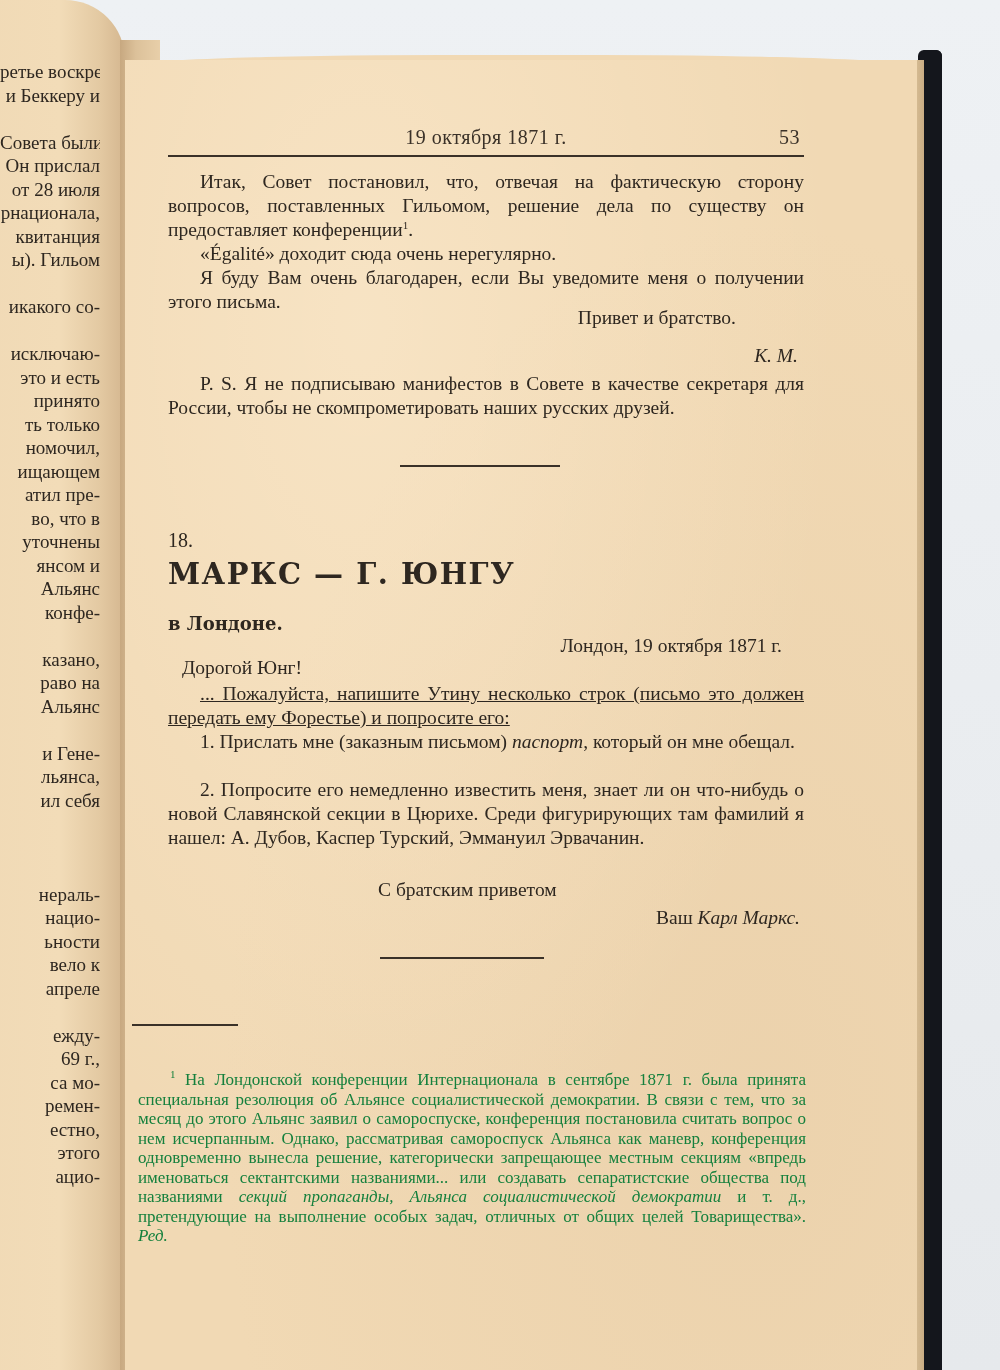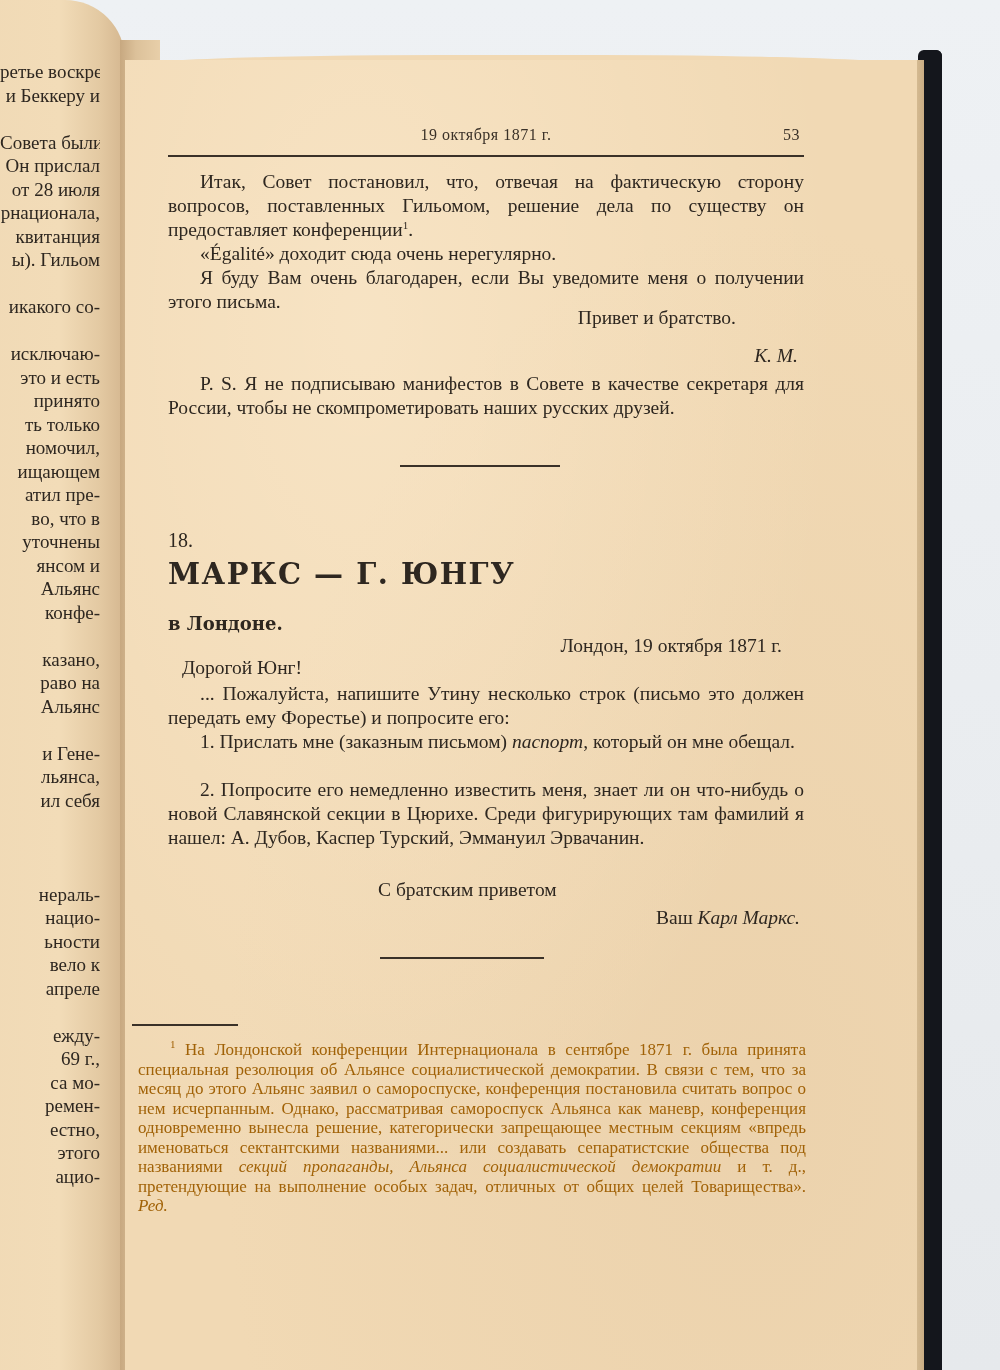--- a/index.html
+++ b/index.html
@@ -52,21 +52,21 @@
   }
   .right-page-top {
     position: absolute; left: 125px; top: 55px; width: 792px; height: 12px;
     background: #f1d9b4; border-radius: 40% 40% 0 0 / 100% 100% 0 0;
   }
 
   .content { position: absolute; left: 168px; top: 0; width: 636px; }
 
   .running-head {
     position: absolute; left: 0; top: 126px; width: 636px; height: 24px;
-    font-size: 16px; letter-spacing: 0.5px; color: #3a3128;
+    font-size: 20px; letter-spacing: 0.5px; color: #3a3128;
   }
   .running-head .title { position: absolute; left: 0; right: 0; text-align: center; }
   .running-head .num { position: absolute; right: 4px; }
   .head-rule { position: absolute; left: 0; top: 155px; width: 636px; height: 2px; background: #3a3128; }
 
   .para {
     position: absolute; left: 0; width: 636px;
     font-size: 19.5px; line-height: 24px; text-align: justify; color: #2e2720;
   }
   .indent { text-indent: 32px; }
@@ -76,21 +76,21 @@
   sup { font-size: 11px; vertical-align: super; line-height: 0; }
 
   .rule-short { position: absolute; height: 2px; background: #3a3128; }
 
   .letter-num { font-size: 20px; }
   .letter-title { font-size: 29px; font-weight: bold; letter-spacing: 1.5px; font-family: "DejaVu Serif", serif; }
   .letter-sub { font-size: 18px; font-weight: bold; font-family: "DejaVu Serif", serif; }
 
   .footnote {
     position: absolute; left: -30px; width: 668px;
-    font-size: 17px; line-height: 19.5px; text-align: justify; color: #a16207;
+    font-size: 17px; line-height: 19.5px; text-align: justify; color: #15803d; margin-top: 30px;
   }
 </style>
 </head>
 <body>
 
 <div class="surface"></div>
 
 <div class="left-page"></div>
 <div class="left-fragments" id="left-frags">
     <span class="frag">ретье воскре-</span>
@@ -166,21 +166,21 @@
   <div class="para right it" style="top:344px; padding-right:6px; box-sizing:border-box;">К. М.</div>
   <div class="para indent" style="top:372px;">P. S. Я не подписываю манифестов в Совете в качестве секретаря для России, чтобы не скомпрометировать наших русских друзей.</div>
 
   <div class="rule-short" style="left:232px; top:465px; width:160px;"></div>
 
   <div class="para center letter-num" style="top:528px;">18.</div>
   <div class="para center letter-title" style="top:562px;">МАРКС — Г. ЮНГУ</div>
   <div class="para center letter-sub" style="top:612px;">в Лондоне.</div>
   <div class="para right" style="top:634px; padding-right:22px; box-sizing:border-box;">Лондон, 19 октября 1871 г.</div>
   <div class="para" style="top:656px; padding-left:14px; box-sizing:border-box;">Дорогой Юнг!</div>
-  <div class="para indent" style="top:682px;">... Пожалуйста, напишите Утину несколько строк (письмо это должен передать ему Форестье) и попросите его:</div>
+  <div class="para indent" style="top:682px;text-decoration:underline;">... Пожалуйста, напишите Утину несколько строк (письмо это должен передать ему Форестье) и попросите его:</div>
   <div class="para indent" style="top:730px;"><span>1. Прислать мне (заказным письмом) </span><span class="it">паспорт</span><span>, который он мне обещал.</span></div>
   <div class="para indent" style="top:778px;">2. Попросите его немедленно известить меня, знает ли он что-нибудь о новой Славянской секции в Цюрихе. Среди фигурирующих там фамилий я нашел: А. Дубов, Каспер Турский, Эммануил Эрвачанин.</div>
   <div class="para" style="top:878px; padding-left:210px; box-sizing:border-box;">С братским приветом</div>
   <div class="para right" style="top:906px; padding-right:4px; box-sizing:border-box;"><span>Ваш </span><span class="it">Карл Маркс.</span></div>
 
   <div class="rule-short" style="left:212px; top:957px; width:164px;"></div>
 
   <div class="rule-short" style="left:-36px; top:1024px; width:106px; height:1.5px;"></div>
   <div class="footnote" style="top:1040px; text-indent:32px;"><sup>1</sup> <span>На Лондонской конференции Интернационала в сентябре 1871 г. была принята специальная резолюция об Альянсе социалистической демократии. В связи с тем, что за месяц до этого Альянс заявил о самороспуске, конференция постановила считать вопрос о нем исчерпанным. Однако, рассматривая самороспуск Альянса как маневр, конференция одновременно вынесла решение, категорически запрещающее местным секциям «впредь именоваться сектантскими названиями... или создавать сепаратистские общества под названиями </span><span class="it">секций пропаганды, Альянса социалистической демократии</span><span> и т. д., претендующие на выполнение особых задач, отличных от общих целей Товарищества». </span><span class="it">Ред.</span></div>
 </div>

